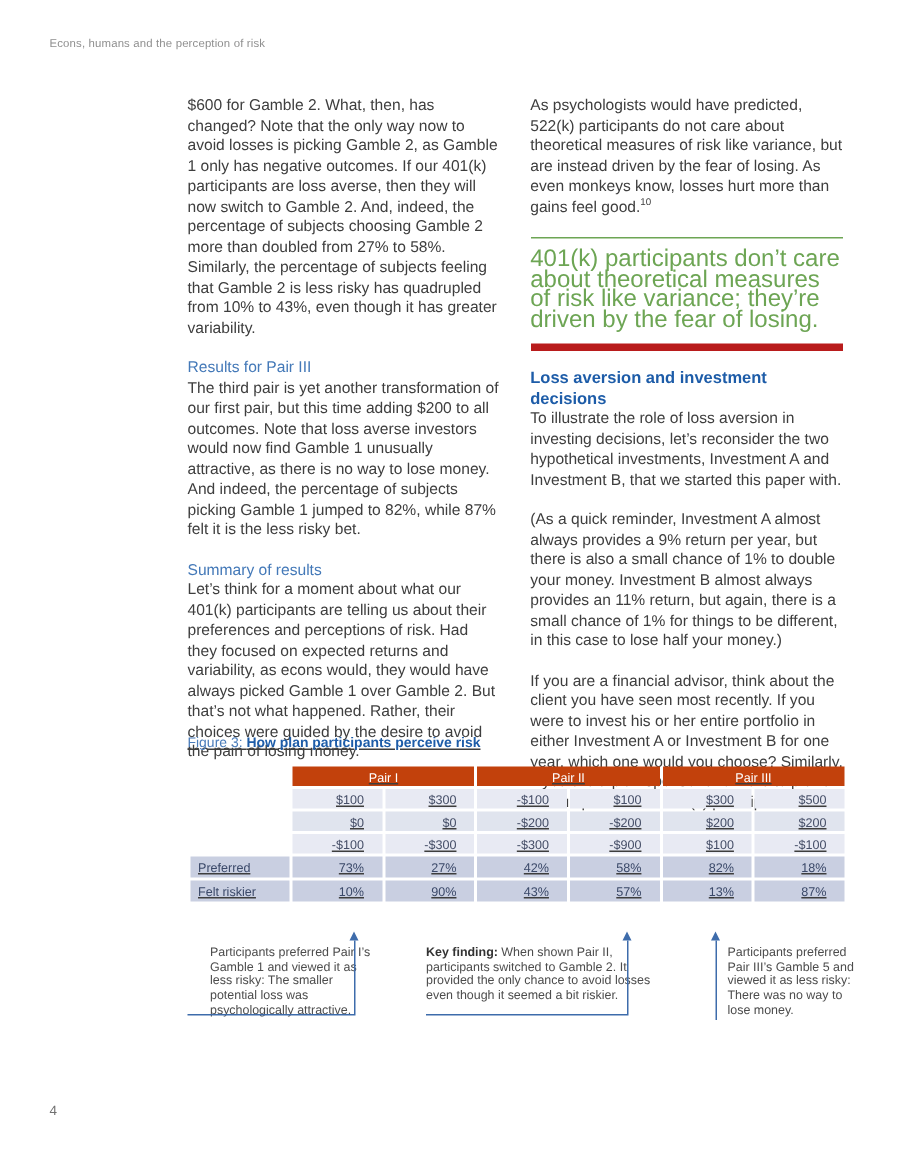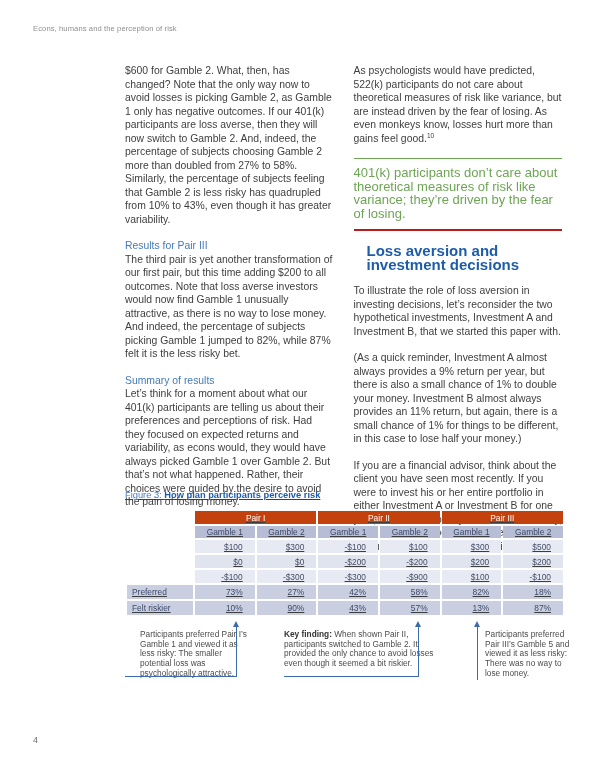--- a/index.html
+++ b/index.html
@@ -6,23 +6,23 @@
   .page { position:relative; width:600px; height:776px; background:#ffffff; overflow:hidden;
           font-family:"Liberation Sans","DejaVu Sans",sans-serif; color:#3e3e3e; }
 
   .running-header { position:absolute; left:33px; top:24px; font-size:7.6px; color:#8f8f8f; letter-spacing:0.1px; }
   .page-number { position:absolute; left:33px; top:735px; font-size:9px; color:#707070; }
 
   .columns { position:absolute; left:125px; top:64px; width:437px; display:flex; gap:20px; }
   .col { width:212px; font-size:10.4px; line-height:13.5px; }
   .col p { margin:0 0 13px 0; }
   .subhead { font-size:10.4px; font-weight:normal; color:#4479b8; margin:0; line-height:13.5px; }
-  .boldhead { font-size:15px; font-weight:bold; color:#1d5ca8; margin:13px; line-height:13.5px; }
-  .pull-quote { border-top:1px solid #6da554; border-bottom:2px solid #b91c1c; color:#6da554;
-                padding:7px 0 9px 0; margin:0 0 12px 0; font-size:13px; line-height:13.5px; }
+  .boldhead { font-size:11px; font-weight:bold; color:#1d5ca8; margin:0; line-height:13.5px; }
+  .pull-quote { border-top:1px solid #6da554; border-bottom:5px solid #b91c1c; color:#6da554;
+                padding:7px 0 9px 0; margin:0 0 12px 0; font-size:16px; line-height:13.5px; }
   sup { font-size:6.5px; vertical-align:super; line-height:0; }
 
   .figure { position:absolute; left:125px; top:490px; width:440px;text-decoration:underline; }
   .fig-caption { font-size:9.3px; color:#4a7cba; margin:0 0 9px 0; }
   .fig-caption .bold { font-weight:bold; color:#1d5ca8; }
 
   table.risk { border-collapse:separate; border-spacing:2px; width:440px; table-layout:fixed;
                font-size:8.4px; }
   col.lab { width:66px; }
   tr.pair-row th { background:#c2410c; color:#ffffff; font-weight:normal; height:13px; text-align:center; padding:0; }
@@ -80,29 +80,20 @@
           <col>
           <col>
         </colgroup>
       <tbody>
           <tr class="pair-row">
         <td class="blank"></td>
         <th colspan="2">Pair I</th>
         <th colspan="2">Pair II</th>
         <th colspan="2">Pair III</th>
       </tr>
-      <tr class="gamble-row">
-        <td class="blank"></td>
-        <th>Gamble 1</th>
-        <th>Gamble 2</th>
-        <th>Gamble 1</th>
-        <th>Gamble 2</th>
-        <th>Gamble 1</th>
-        <th>Gamble 2</th>
-      </tr>
       <tr class="outcome-row">
         <td class="blank"></td>
         <td>$100</td>
         <td>$300</td>
         <td>-$100</td>
         <td>$100</td>
         <td>$300</td>
         <td>$500</td>
       </tr>
       <tr class="outcome-row outcome-alt">

